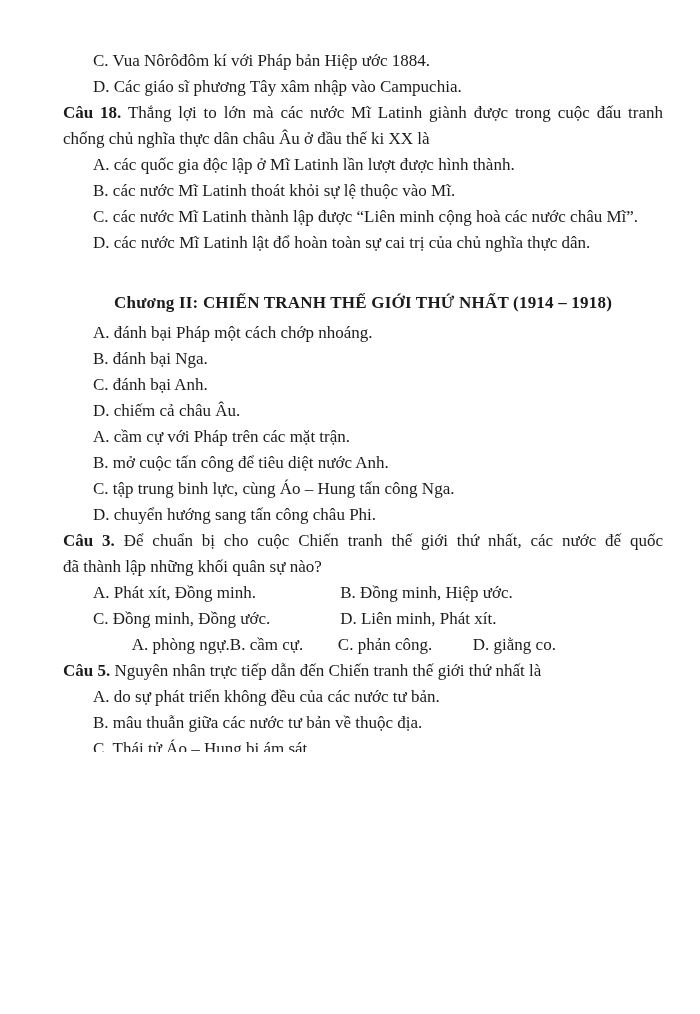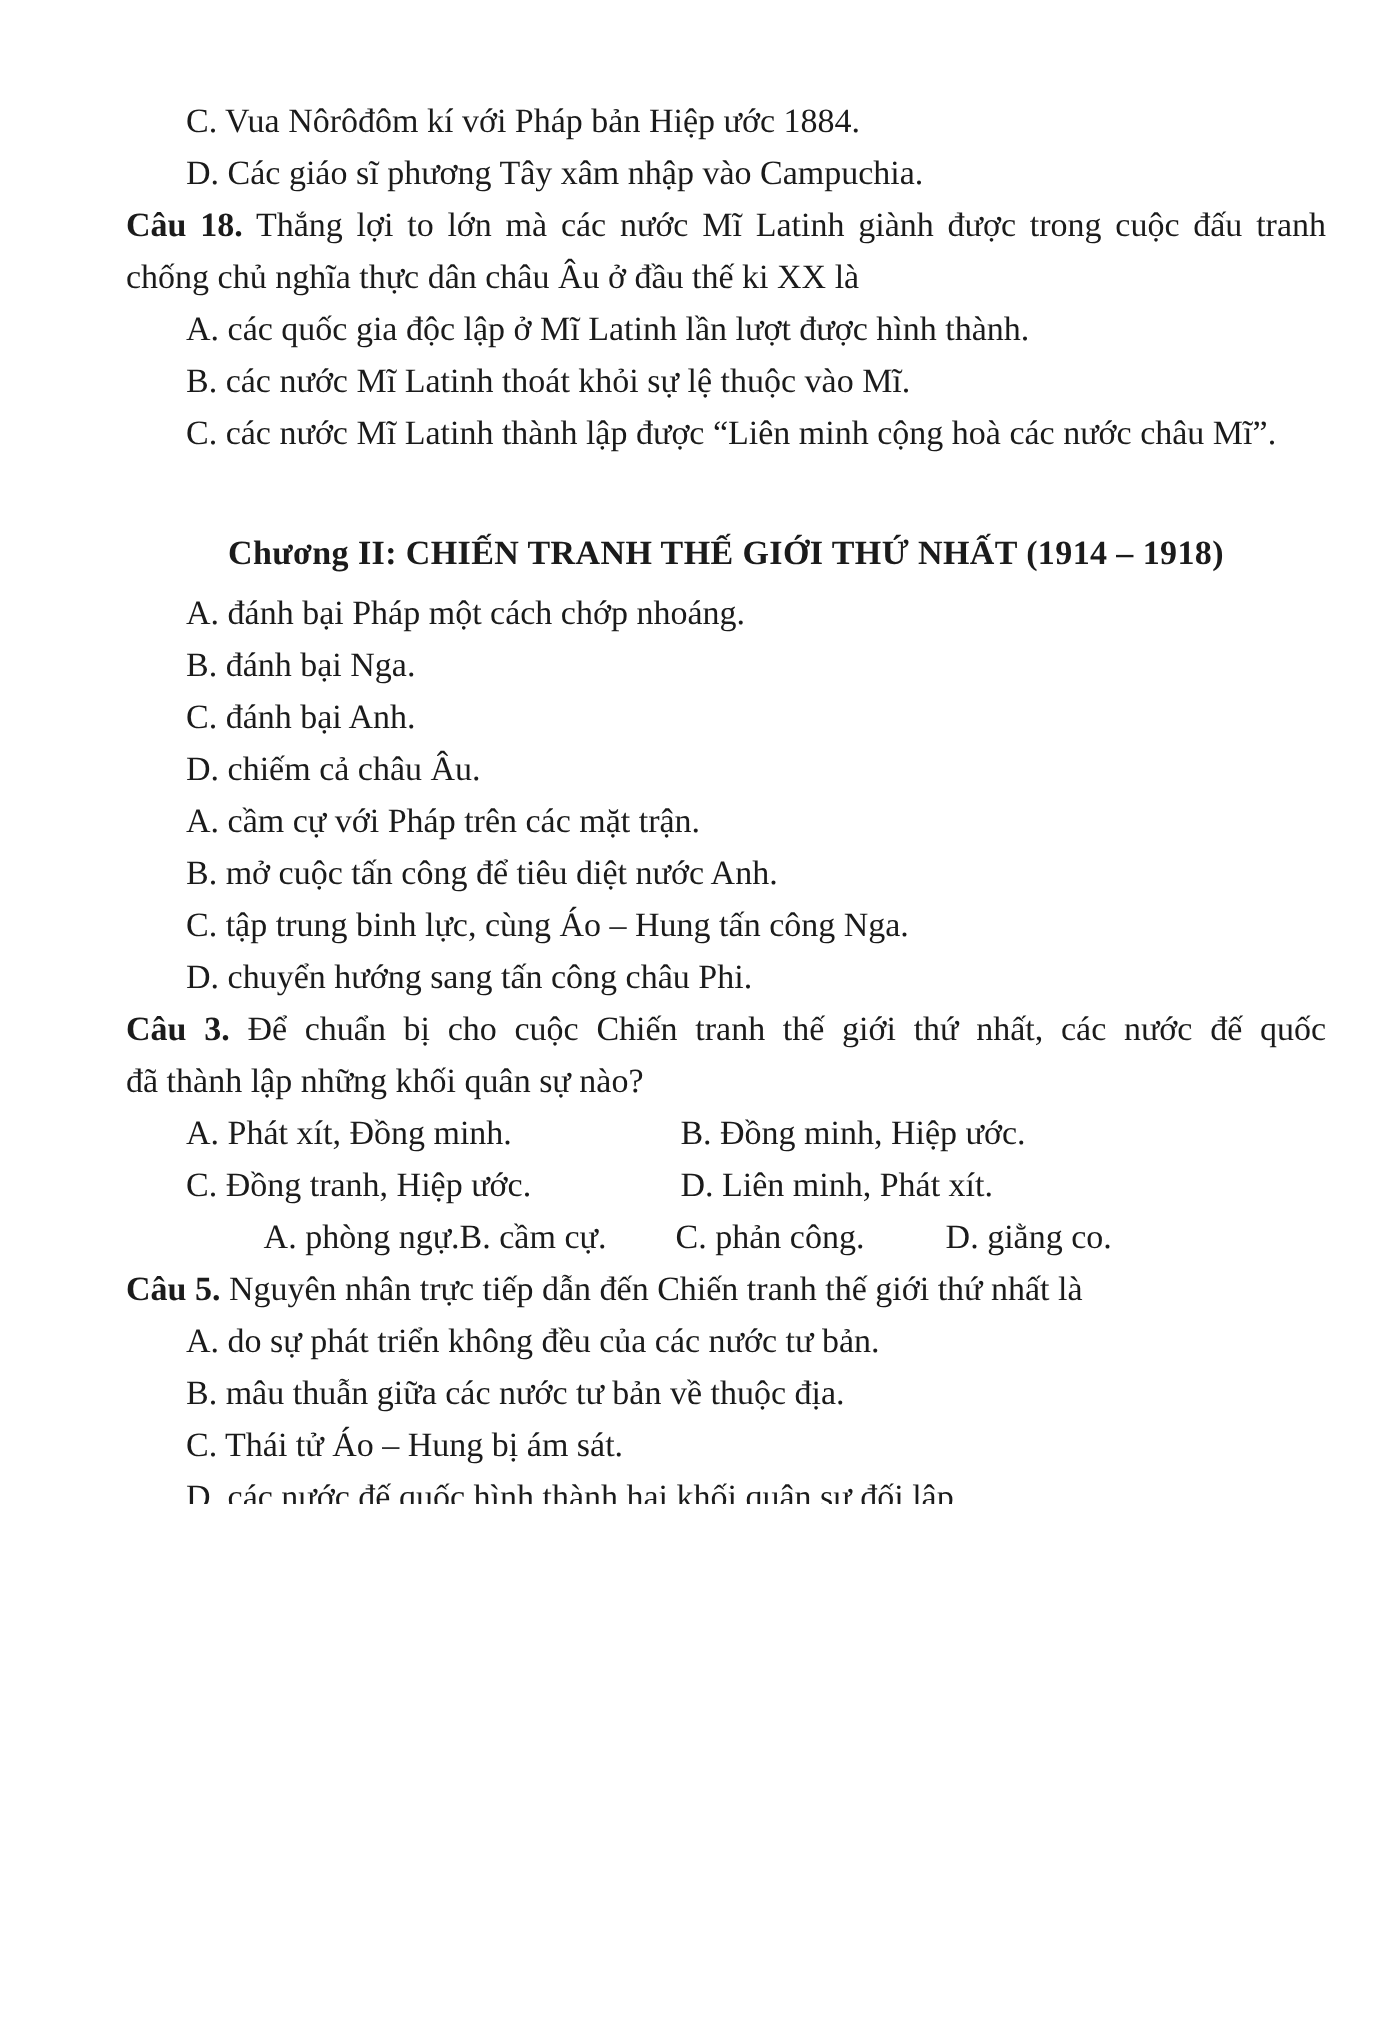--- a/index.html
+++ b/index.html
@@ -45,20 +45,21 @@
         <div class="opt-line">D. Các giáo sĩ phương Tây xâm nhập vào Campuchia.</div>
       </div>
       <div class="question">
         <div class="q-line stretch"><span class="q-label">Câu 18.</span> Thắng lợi to lớn mà các nước Mĩ Latinh giành được trong cuộc đấu tranh</div>
         <div class="q-line">chống chủ nghĩa thực dân châu Âu ở đầu thế ki XX là</div>
       </div>
       <div class="opt-group">
         <div class="opt-line">A. các quốc gia độc lập ở Mĩ Latinh lần lượt được hình thành.</div>
         <div class="opt-line">B. các nước Mĩ Latinh thoát khỏi sự lệ thuộc vào Mĩ.</div>
         <div class="opt-line">C. các nước Mĩ Latinh thành lập được “Liên minh cộng hoà các nước châu Mĩ”.</div>
+        <div class="opt-line">D. các nước Mĩ Latinh lật đổ hoàn toàn sự cai trị của chủ nghĩa thực dân.</div>
       </div>
       <div class="chapter-heading">Chương II: CHIẾN TRANH THẾ GIỚI THỨ NHẤT (1914 – 1918)</div>
       <div class="opt-group">
         <div class="opt-line">A. đánh bại Pháp một cách chớp nhoáng.</div>
         <div class="opt-line">B. đánh bại Nga.</div>
         <div class="opt-line">C. đánh bại Anh.</div>
         <div class="opt-line">D. chiếm cả châu Âu.</div>
       </div>
       <div class="opt-group">
         <div class="opt-line">A. cầm cự với Pháp trên các mặt trận.</div>
@@ -66,21 +67,21 @@
         <div class="opt-line">C. tập trung binh lực, cùng Áo – Hung tấn công Nga.</div>
         <div class="opt-line">D. chuyển hướng sang tấn công châu Phi.</div>
       </div>
       <div class="question">
         <div class="q-line stretch"><span class="q-label">Câu 3.</span> Để chuẩn bị cho cuộc Chiến tranh thế giới thứ nhất, các nước đế quốc</div>
         <div class="q-line">đã thành lập những khối quân sự nào?</div>
       </div>
       <div class="opt-grid2">
         <div class="opt-cell">A. Phát xít, Đồng minh.</div>
         <div class="opt-cell">B. Đồng minh, Hiệp ước.</div>
-        <div class="opt-cell">C. Đồng tranh, Hiệp ước.</div>
+        <div class="opt-cell">C. Đồng minh, Đồng ước.</div>
         <div class="opt-cell">D. Liên minh, Phát xít.</div>
       </div>
       <div class="opt-row4">
         <div class="opt-cell">A. phòng ngự.</div>
         <div class="opt-cell">B. cầm cự.</div>
         <div class="opt-cell">C. phản công.</div>
         <div class="opt-cell">D. giằng co.</div>
       </div>
       <div class="question">
         <div class="q-line"><span class="q-label">Câu 5.</span> Nguyên nhân trực tiếp dẫn đến Chiến tranh thế giới thứ nhất là</div>

